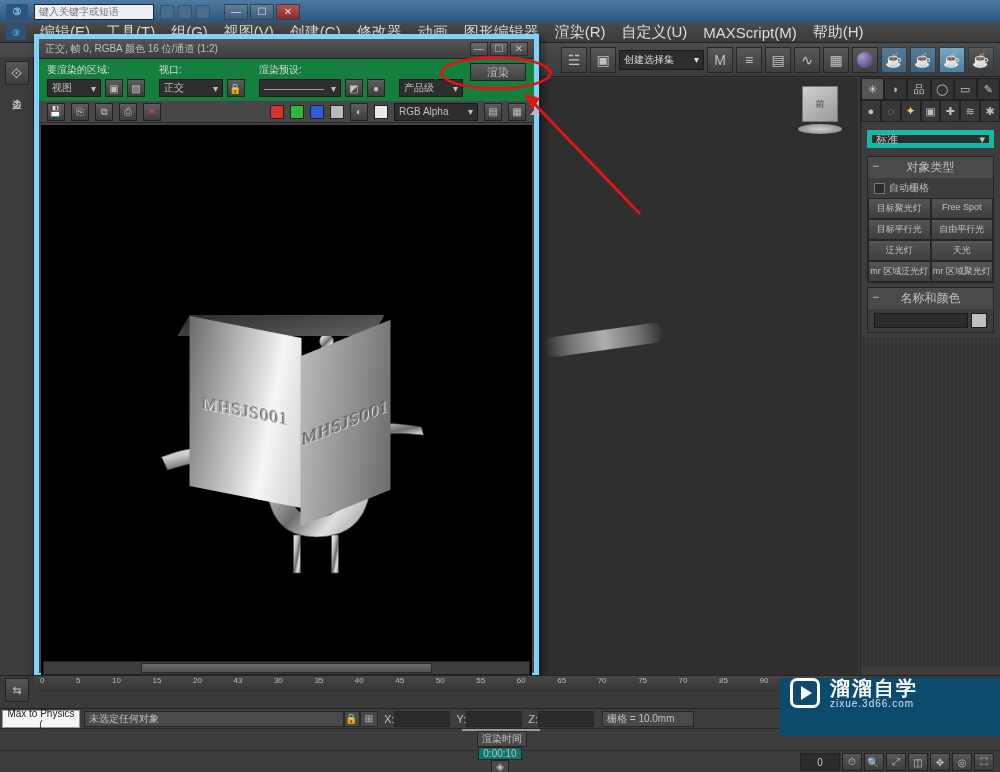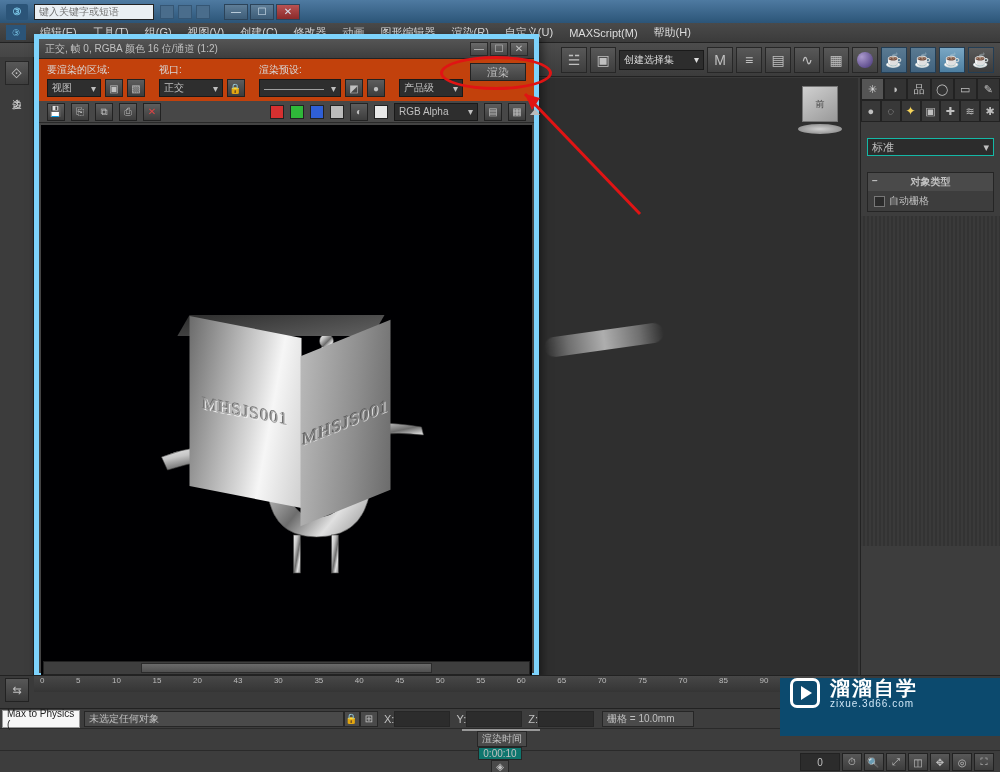--- a/index.html
+++ b/index.html
@@ -11,21 +11,21 @@
 .titlebar .spacer { flex: 1; text-align: center; font-size: 11px; }
 .titlebar .file { color: #f9f9c4; margin-left: 6px; }
 .title-search { width: 120px; height: 16px; background: #eaeff3; border: 1px solid #222; color: #777; padding: 0 4px; font-size: 10px; }
 .winbtns { display: flex; margin-left: 6px; margin-right: 4px; }
 .winbtn { width: 24px; height: 16px; background: linear-gradient(#5f7e98,#3d5d78); margin-left: 2px; display: flex; align-items: center; justify-content: center; color: #d5e4f0; font-size: 10px; border: 1px solid #2b4359; }
 .title-icons { display: flex; gap: 4px; margin: 0 6px; }
 .title-icons .ti { width: 14px; height: 14px; background: #4a6d8c; border: 1px solid #355674; }
 
 
 .menubar { height: 20px; background: linear-gradient(#4a4a4a,#3b3b3b); display: flex; align-items: center; border-bottom: 1px solid #222; }
-.menubar .mi { padding: 0 8px; color: #ddd; font-size: 11px; }
+.menubar .mi { padding: 0 8px; color: #ddd; font-size: 15px; }
 
 
 .toolbar { height: 34px; background: linear-gradient(#4c4c4c,#3c3c3c); display: flex; align-items: center; padding: 0 6px; gap: 4px; border-bottom: 1px solid #222; position: relative; }
 .tb-btn { width: 26px; height: 26px; background: linear-gradient(#585858,#3e3e3e); border: 1px solid #272727; display: flex; align-items: center; justify-content: center; font-size: 14px; }
 .tb-sel { height: 20px; background: #2d2d2d; border: 1px solid #1a1a1a; color: #ddd; font-size: 10px; padding: 0 4px; min-width: 85px; display: flex; align-items: center; justify-content: space-between; }
 .tb-right { display: flex; align-items: center; gap: 3px; margin-left: auto; }
 .tb-right .tb-btn.material { background: linear-gradient(#5a5a5a,#404040); position: relative; }
 .tb-right .tb-btn .swatch { width: 16px; height: 16px; border-radius: 50%; background: radial-gradient(circle at 30% 30%, #a9c, #437); }
 .tb-right .teapot { width: 26px; height: 26px; background: linear-gradient(#5a7a92,#41637f); border: 1px solid #223d54; display: flex; align-items: center; justify-content: center; font-size: 14px; }
 
@@ -49,40 +49,40 @@
 .axis .y { position: absolute; left: 3px; top: 9px; width: 14px; height: 2px; background: #38d749; transform: rotate(35deg); }
 
 
 .cmdpanel { position: absolute; right: 0; top: 78px; width: 140px; height: 597px; background: #3d3d3d; border-left: 1px solid #222; }
 .cmd-tabs { display: flex; height: 22px; background: #333; }
 .cmd-tabs .ct { flex: 1; display: flex; align-items: center; justify-content: center; border: 1px solid #222; }
 .cmd-tabs .ct.active { background: #555; }
 .cmd-subtabs { display: flex; height: 22px; background: #383838; }
 .cmd-subtabs .ct { flex: 1; display: flex; align-items: center; justify-content: center; border: 1px solid #222; }
 .cmd-subtabs .lightbulb { color: #f6d45a; font-size: 12px; }
-.cmd-drop { margin: 16px 6px; height: 18px; background: #2c2c2c; border: 1px solid #14b8a6; display: flex; align-items: center; justify-content: space-between; padding: 0 4px; font-size: 11px; }
+.cmd-drop { margin: 8px 6px; height: 18px; background: #2c2c2c; border: 5px solid #14b8a6; display: flex; align-items: center; justify-content: space-between; padding: 0 4px; font-size: 11px; }
 .cmd-section { margin: 4px 6px; border: 1px solid #252525; }
-.cmd-shead { background: #4a4a4a; font-size: 10px; text-align: center; padding: 2px 0; position: relative; font-weight: bold; }
+.cmd-shead { background: #4a4a4a; font-size: 12px; text-align: center; padding: 2px 0; position: relative; }
 .cmd-shead::before { content: "−"; position: absolute; left: 4px; }
 .cmd-check { display: flex; align-items: center; gap: 4px; padding: 3px 6px; font-size: 10px; }
 .cmd-check .cb { width: 11px; height: 11px; border: 1px solid #777; background: #2b2b2b; }
 .cmd-grid { display: grid; grid-template-columns: 1fr 1fr; }
 .cmd-grid .gb { border: 1px solid #262626; background: linear-gradient(#555,#3e3e3e); font-size: 9px; text-align: center; padding: 3px 0; }
 .cmd-nc { padding: 4px 6px; }
 .cmd-nc .row { display: flex; }
 .cmd-nc .inp { flex: 1; height: 15px; background: #2c2c2c; border: 1px solid #1a1a1a; }
 .cmd-nc .sw { width: 16px; height: 15px; background: #bfbfbf; border: 1px solid #1a1a1a; margin-left: 3px; }
 .cmd-panelrule { flex: 1; background: repeating-linear-gradient(90deg,#3a3a3a,#3a3a3a 2px,#333 2px,#333 4px); }
 
 
 .renderwin { position: absolute; left: 34px; top: 34px; width: 505px; height: 644px; background: #434343; border: 5px solid #7dd3fc; box-shadow: 3px 3px 9px rgba(0,0,0,.5); }
 .renderwin .rw-title { height: 20px; background: linear-gradient(#555,#3e3e3e); display: flex; align-items: center; padding: 0 6px; font-size: 10px; border-bottom: 1px solid #232323; }
 .rw-title .rwt { flex: 1; }
 .rw-title .rwb { width: 18px; height: 14px; background: linear-gradient(#6a6a6a,#464646); border: 1px solid #2a2a2a; margin-left: 2px; display: flex; align-items: center; justify-content: center; font-size: 10px; }
-.rw-opts { height: 42px; background: #c2410c; display: flex; align-items: flex-end; padding: 0 8px 4px; gap: 14px; }
+.rw-opts { height: 42px; background: #15803d; display: flex; align-items: flex-end; padding: 0 8px 4px; gap: 14px; }
 .rw-col .lab { font-size: 10px; color: #d8d8d8; margin-bottom: 2px; }
 .rw-col .row { display: flex; align-items: center; gap: 4px; }
 .dd { height: 18px; background: #2e2e2e; border: 1px solid #191919; font-size: 10px; display: flex; align-items: center; justify-content: space-between; padding: 0 4px; }
 .dd.small { width: 54px; }
 .dd.mid { width: 64px; }
 .dd.long { width: 82px; }
 .sqbtn { width: 18px; height: 18px; background: linear-gradient(#5d5d5d,#3d3d3d); border: 1px solid #222; display: flex; align-items: center; justify-content: center; font-size: 10px; }
 .rbtn { position: absolute; right: 8px; top: 24px; width: 56px; height: 18px; background: linear-gradient(#5e5e5e,#414141); border: 1px solid #222; font-size: 11px; display: flex; align-items: center; justify-content: center; }
 .dotbtn { width: 14px; height: 14px; border: 1px solid #222; }
 .dotbtn.r { background: #d63030; }
@@ -130,21 +130,21 @@
 .transport { display: flex; gap: 2px; margin-right: 6px; }
 .transport .tb { width: 20px; height: 18px; background: linear-gradient(#585858,#3d3d3d); border: 1px solid #222; display: flex; align-items: center; justify-content: center; font-size: 10px; }
 
 
 .watermark { position: absolute; right: 0; bottom: 36px; width: 220px; height: 58px; background: #0c4a6e; display: flex; align-items: flex-start; padding: 0 10px; gap: 10px; z-index: 60; }
 .watermark .wicon { width: 30px; height: 30px; border: 3px solid #fff; border-radius: 7px; position: relative; display: flex; align-items: center; justify-content: center; }
 .watermark .wicon::after { content: ""; border-left: 11px solid #fff; border-top: 7px solid transparent; border-bottom: 7px solid transparent; margin-left: 3px; }
 .watermark .big { color: #fff; font-size: 20px; font-weight: 600; letter-spacing: 2px; line-height: 1; }
 .watermark .small { color: #cfe6f6; font-size: 10px; letter-spacing: 1px; }
 
-.white-box { background: #f6f6f6; color: #222; border: 1px solid #999; height: 18px; font-size: 10px; padding: 0 4px; display: flex; align-items: center; }
+.white-box { background: #f6f6f6; color: #222; border: 1px solid #999; height: 18px; font-size: 10px; padding: 0 4px; display: flex; align-items: center; text-align: center; }
 
 </style>
 </head>
 <body>
 
 <div class="titlebar">
   <div class="logo">③</div>
   <input class="title-search" placeholder="键入关键字或短语" style="">
   <div class="title-icons">
     <div class="ti"></div>
@@ -263,22 +263,41 @@
       <span>标准</span>
       <span>▾</span>
     </div>
 
   <div class="cmd-section">
     <div class="cmd-shead">对象类型</div>
     <div class="cmd-check">
       <div class="cb"></div>
       <span>自动栅格</span>
     </div>
-  </div>
-
+    <div class="cmd-grid">
+      <div class="gb">目标聚光灯</div>
+      <div class="gb">Free Spot</div>
+      <div class="gb">目标平行光</div>
+      <div class="gb">自由平行光</div>
+      <div class="gb">泛光灯</div>
+      <div class="gb">天光</div>
+      <div class="gb">mr 区域泛光灯</div>
+      <div class="gb">mr 区域聚光灯</div>
+    </div>
+  </div>
+
+  <div class="cmd-section">
+    <div class="cmd-shead">名称和颜色</div>
+    <div class="cmd-nc">
+      <div class="row">
+        <div class="inp"></div>
+        <div class="sw"></div>
+      </div>
+    </div>
+  </div>
   <div style="height:330px;display:flex">
       <div class="cmd-panelrule"></div>
     </div>
 </div>
 
 <div class="renderwin">
   <div class="rw-title">
     <span class="rwt">正交, 帧 0, RGBA 颜色 16 位/通道 (1:2)</span>
     <div class="rwb">—</div>
     <div class="rwb">☐</div>

